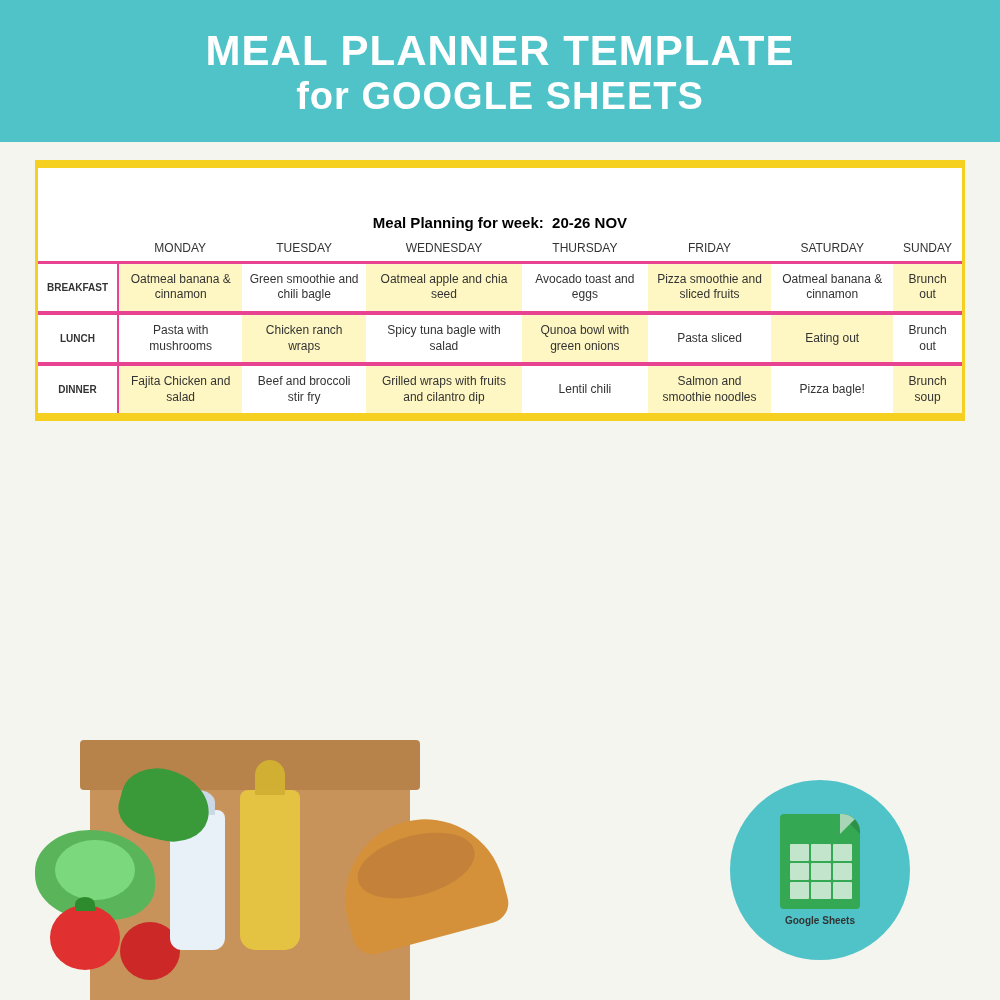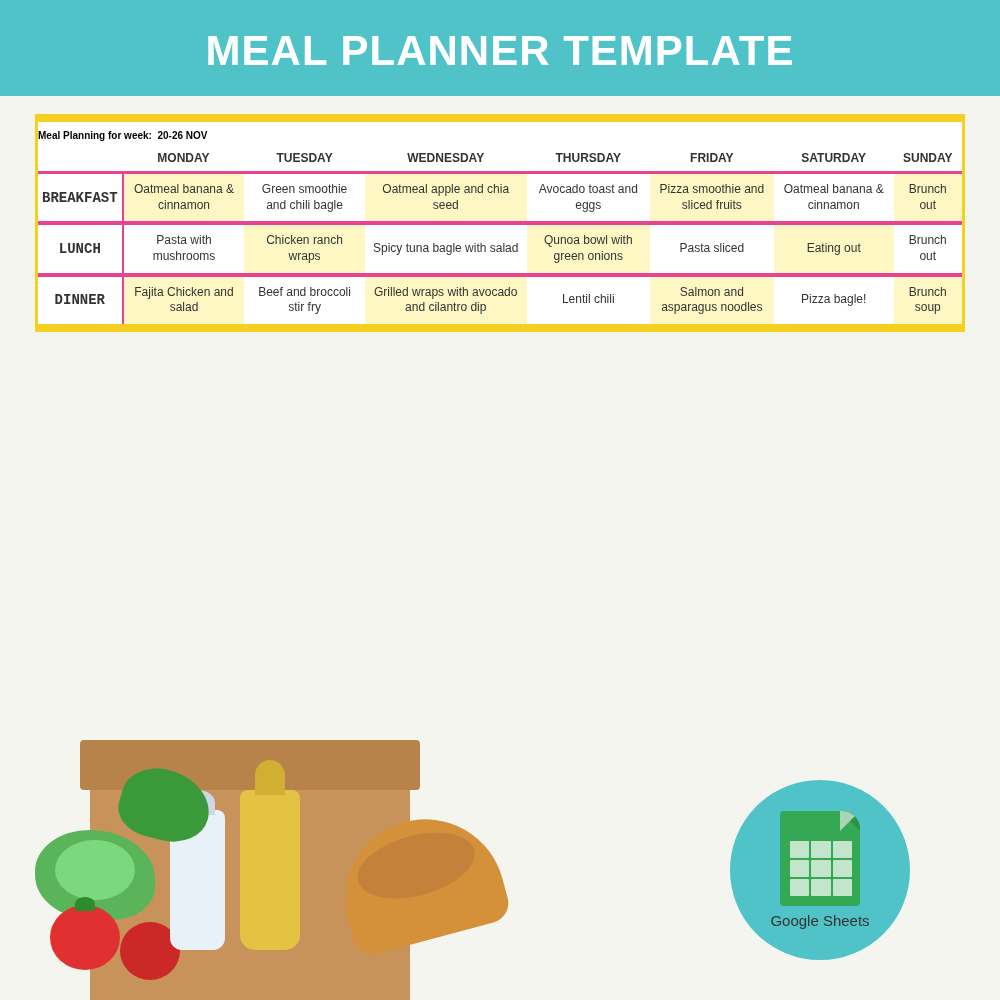--- a/index.html
+++ b/index.html
@@ -58,61 +58,61 @@
       background: #fff;
       border: 3px solid #f5d020;
       border-top: 8px solid #f5d020;
       border-bottom: 8px solid #f5d020;
       width: 930px;
       position: relative;
       z-index: 2;
     }
 
     .week-label {
-      text-align: left;
-      font-size: 10px;
+      text-align: center;
+      font-size: 15px;
       font-weight: 600;
       padding: 8px 0 4px;
       color: #333;
+      margin-top: 38px;
     }
     .week-label span {
       font-weight: 900;
       color: #000;
     }
 
     table {
       width: 100%;
       border-collapse: collapse;
     }
 
     
     .header-row th {
       font-size: 12px;
-      font-weight: 700;
+      font-weight: 400;
       color: #333;
       text-transform: uppercase;
       padding: 6px 4px;
       text-align: center;
       border-bottom: 3px solid #e84393;
     }
     .header-row th:first-child {
       width: 80px;
     }
 
     
     .row-label {
-      font-size: 14px;
+      font-size: 10px;
       font-weight: 800;
       text-transform: uppercase;
       color: #333;
       text-align: center;
       padding: 8px 4px;
       vertical-align: middle;
       border-right: 2px solid #e84393;
-      font-family: Liberation Mono, monospace;
     }
 
     
     td.meal-cell {
       font-size: 12px;
       color: #333;
       text-align: center;
       vertical-align: middle;
       padding: 8px 6px;
       line-height: 1.3;
@@ -193,22 +193,22 @@
       display: grid;
       grid-template-columns: 1fr 1fr 1fr;
       grid-template-rows: 1fr 1fr 1fr;
       gap: 2px;
     }
     .gs-grid-cell {
       background: rgba(255,255,255,0.7);
       border-radius: 1px;
     }
     .gs-label {
-      font-size: 15px;
-      font-weight: 400;
+      font-size: 10px;
+      font-weight: 700;
       color: #333;
     }
 
     
     .veggie-group {
       position: absolute;
       bottom: 0;
       left: 0;
       width: 500px;
       height: 300px;
@@ -337,20 +337,21 @@
       border-radius: 15px 15px 0 0;
     }
   </style>
 </head>
 <body>
 
 <div class="page-wrapper">
 
   <div class="banner">
     <div class="banner-title-main">MEAL PLANNER TEMPLATE</div>
+    <div class="banner-title-sub">for GOOGLE SHEETS</div>
   </div>
 
   <div class="content-area">
 
     <div class="planner-container">
       <div class="week-label">
         <span>Meal Planning for week:</span>
         &nbsp;<span style="font-weight:900;">20-26 NOV</span>
       </div>
       <table>
@@ -393,23 +394,23 @@
             <td class="meal-cell white">Brunch out</td>
           </tr>
           <tr class="separator-row">
             <td colspan="8"></td>
           </tr>
 
           <tr>
             <td class="row-label">DINNER</td>
             <td class="meal-cell yellow">Fajita Chicken and salad</td>
             <td class="meal-cell white">Beef and broccoli stir fry</td>
-            <td class="meal-cell yellow">Grilled wraps with avocado and cilantro dip</td>
+            <td class="meal-cell yellow">Grilled wraps with fruits and cilantro dip</td>
             <td class="meal-cell white">Lentil chili</td>
-            <td class="meal-cell yellow">Salmon and asparagus noodles</td>
+            <td class="meal-cell yellow">Salmon and smoothie noodles</td>
             <td class="meal-cell white">Pizza bagle!</td>
             <td class="meal-cell yellow">Brunch soup</td>
           </tr>
         </tbody>
       </table>
     </div>
 
     <div class="bottom-area">
 
       <div class="veggie-group">

